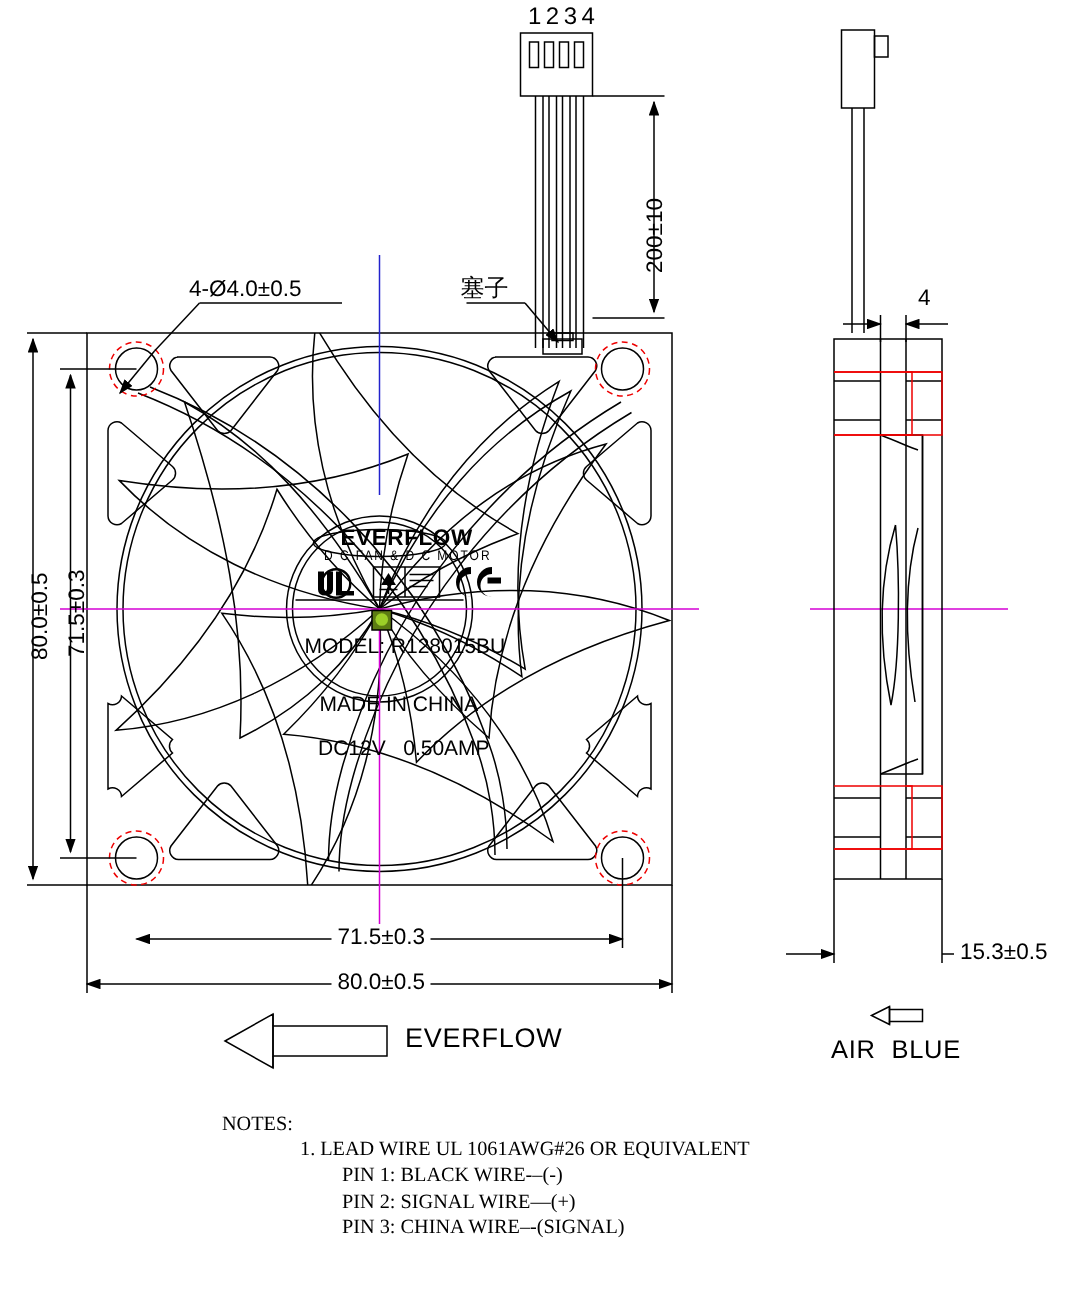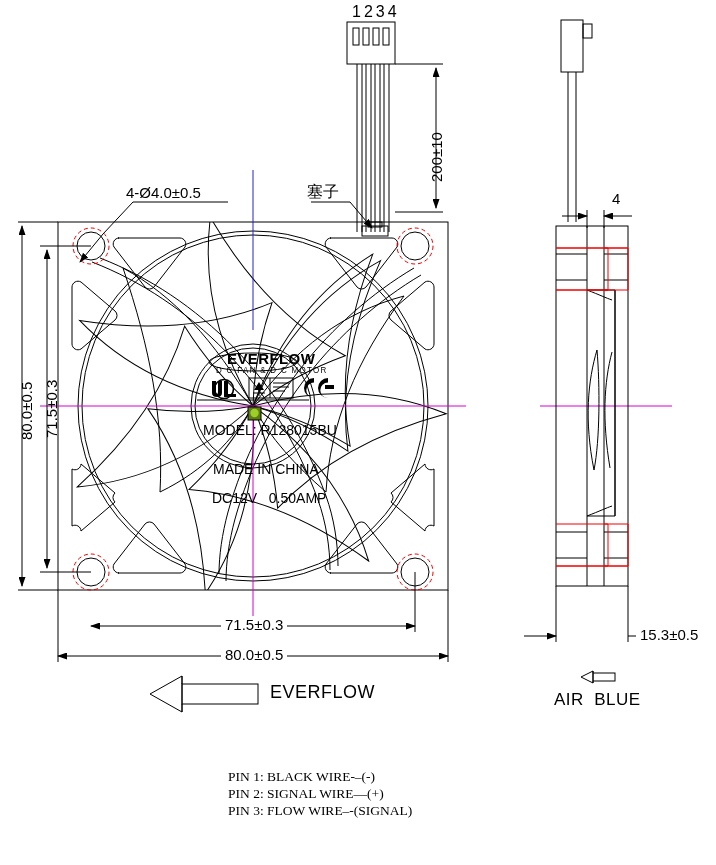--- a/index.html
+++ b/index.html
@@ -278,18 +278,20 @@
 <div class="txt sans" style="left:216px;top:366px;font-size:8px;letter-spacing:1.3px;transform:scaleY(1.15);">D C FAN &amp; D C MOTOR</div>
 <div class="txt sans" style="left:203px;top:422px;font-size:14px;">MODEL: R128015BU</div>
 <div class="txt sans" style="left:212px;top:442px;font-size:14px;margin-top:48px;">DC12V   0.50AMP</div>
 <div class="txt sans" style="left:213px;top:461px;font-size:14px;">MADE IN CHINA</div>
 
 <div class="txt sans" style="left:270px;top:682px;font-size:18px;letter-spacing:.5px;">EVERFLOW</div>
 
 <div class="txt sans" style="left:554px;top:690px;font-size:17px;letter-spacing:.5px;">AIR  BLUE</div>
 
 <div class="notes">
-  <div style="padding-left:80px;margin-top:28px;">PIN 1: BLACK WIRE-–(-)</div>
+  <div>NOTES:</div>
+  <div style="padding-left:52px;">1. LEAD WIRE UL 1061AWG#26 OR EQUIVALENT</div>
+  <div style="padding-left:80px;">PIN 1: BLACK WIRE-–(-)</div>
   <div style="padding-left:80px;">PIN 2: SIGNAL WIRE—(+)</div>
-  <div style="padding-left:80px;">PIN 3: FLOW WIRE–-(SIGNAL)</div>
+  <div style="padding-left:80px;">PIN 3: CHINA WIRE–-(SIGNAL)</div>
 </div>
 
 </div>
 
 </body></html>

